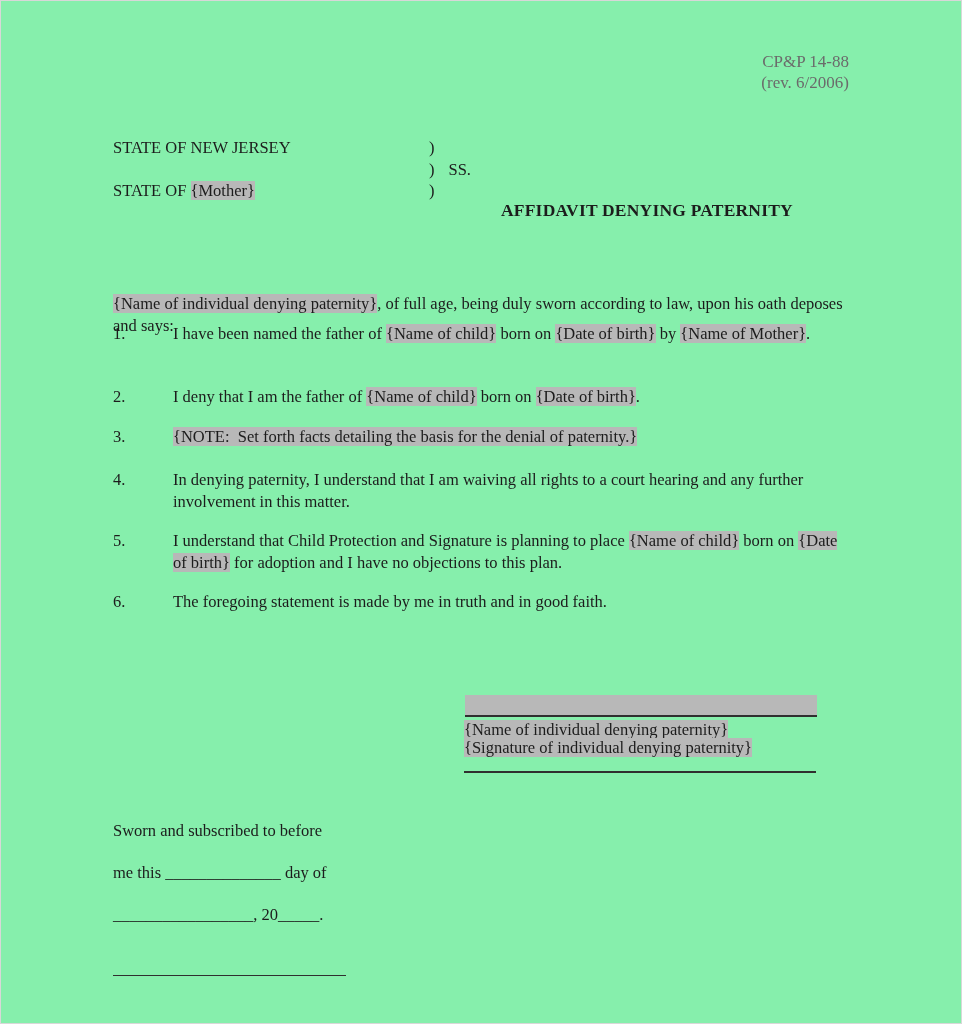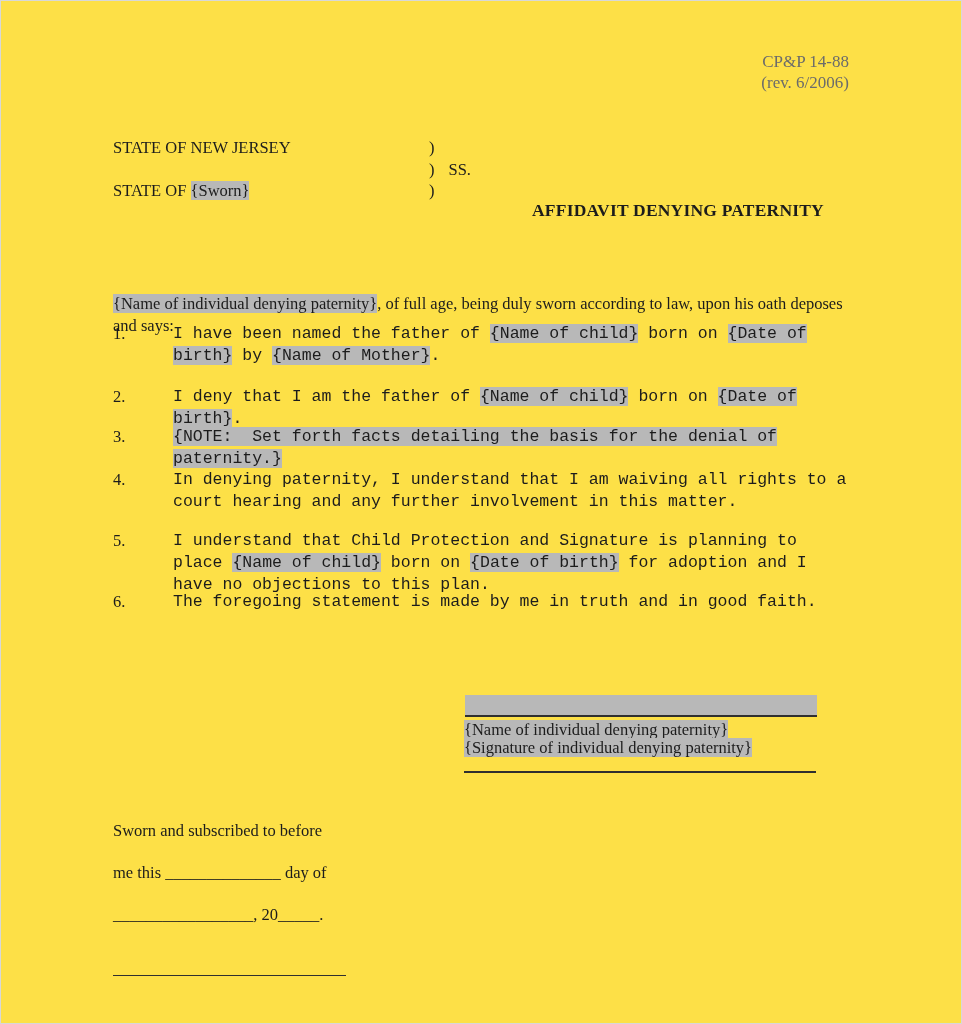--- a/index.html
+++ b/index.html
@@ -1,20 +1,20 @@
 <!DOCTYPE html>
 <html><head>
 <meta charset="utf-8">
 <style>
   html, body { margin:0; padding:0; background:#ffffff; }
   .page {
     position: relative;
     width: 962px;
     height: 1024px;
-    background: #fde047;
+    background: #86efac;
     font-family: "Liberation Serif", serif;
     font-size: 16.5px;
     color: #1c1c1c;
     border: 1px solid #d8d8d8;
     box-sizing: border-box;
     overflow: hidden;
   }
   .hl { background: #b8b8b8; }
   .blank { letter-spacing: 0; white-space: nowrap; }
 
@@ -22,28 +22,28 @@
     position: absolute; top: 50px; right: 112px;
     text-align: right; color: #6b6b6b; font-size: 17px; line-height: 21px;
   }
 
   .venue { position: absolute; left: 112px; top: 136px; width: 742px; line-height: 21.5px; }
   .vrow { display: flex; align-items: center; }
   .vleft { width: 316px; flex: none; }
   .vss { margin-left: 14px; }
   .doc-title {
     font-weight: bold; margin-left: 388px; margin-top: -2px;
-    font-size: 17.5px; letter-spacing: 0.2px; white-space: nowrap; text-align: center;
+    font-size: 17.5px; letter-spacing: 0.2px; white-space: nowrap;
   }
 
   .intro { position: absolute; left: 112px; top: 264px; width: 741px; line-height: 22px; margin-top: 28px; }
 
   .item { position: absolute; left: 112px; display: flex; line-height: 22px; }
   .item .num { width: 60px; flex: none; }
-  .item .itext { width: 676px; font-family: Liberation Mono, monospace; }
+  .item .itext { width: 676px; }
   .i1 { top: 322px; } .i2 { top: 385px; } .i3 { top: 425px; }
   .i4 { top: 468px; } .i5 { top: 529px; } .i6 { top: 590px; }
 
   .sig-bar {
     position: absolute; left: 464px; top: 694px; width: 352px; height: 20px;
     background: #b8b8b8; border-bottom: 2px solid #2f2f2f;
   }
   .sig-name-label { position: absolute; left: 463px; top: 718px; line-height: 22px; }
   .sig-line2 {
     position: absolute; left: 463px; top: 753px; width: 352px; height: 17px;
@@ -75,21 +75,21 @@
     <div class="vrow">
       <span class="vleft">STATE OF NEW JERSEY</span>
       <span class="vparen">)</span>
     </div>
     <div class="vrow">
       <span class="vleft"></span>
       <span class="vparen">)</span>
       <span class="vss">SS.</span>
     </div>
     <div class="vrow">
-      <span class="vleft"><span>STATE OF </span><span class="hl">{Sworn}</span></span>
+      <span class="vleft"><span>STATE OF </span><span class="hl">{Mother}</span></span>
       <span class="vparen">)</span>
     </div>
     <div class="doc-title">AFFIDAVIT DENYING PATERNITY</div>
   </div>
 
   <p class="intro"><span class="hl">{Name of individual denying paternity}</span><span>, of full age, being duly sworn according to law, upon his oath deposes and says:</span></p>
 
   <div class="item i1">
     <span class="num">1.</span>
     <span class="itext"><span>I have been named the father of </span><span class="hl">{Name of child}</span><span> born on </span><span class="hl">{Date of birth}</span><span> by </span><span class="hl">{Name of Mother}</span><span>.</span></span>

